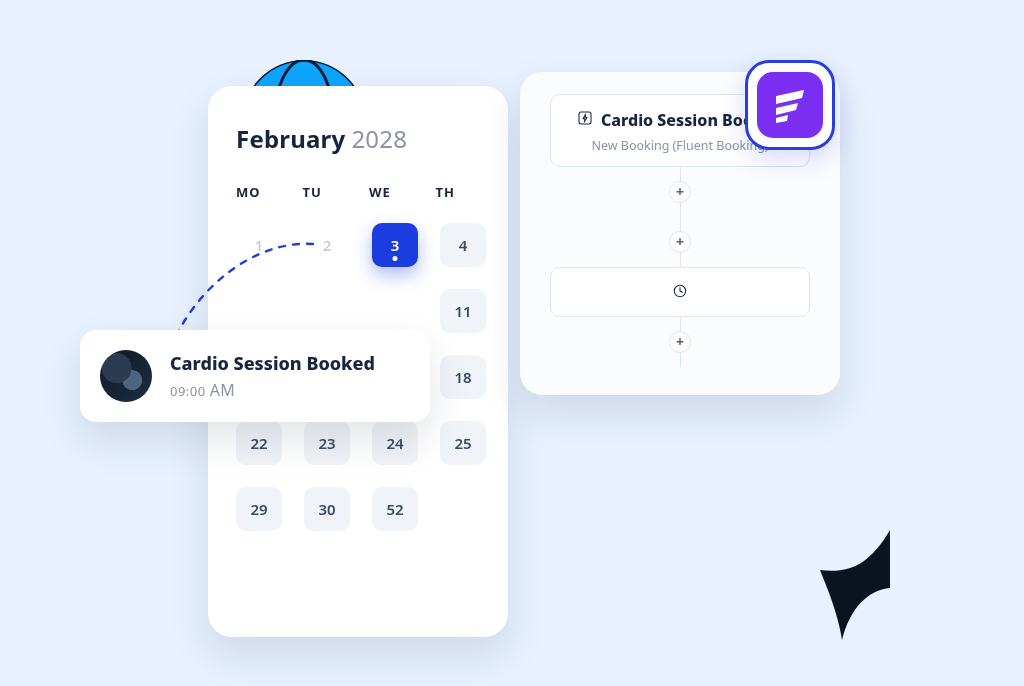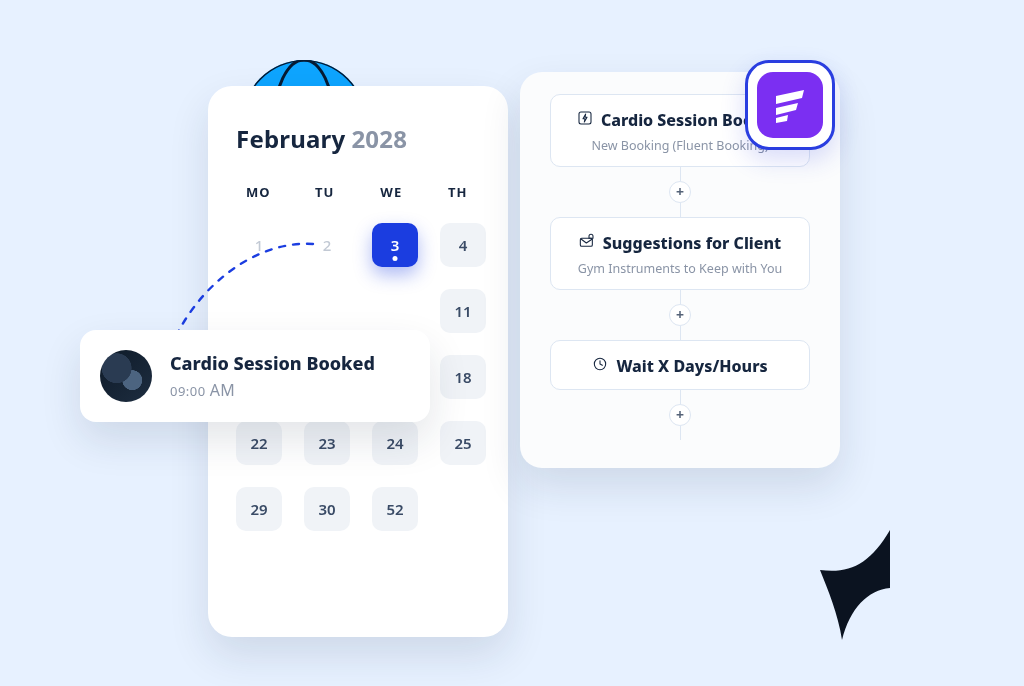--- a/index.html
+++ b/index.html
@@ -27,23 +27,23 @@
     position:absolute;left:234px;top:52px;width:140px;height:140px;pointer-events:none;
   }
 
   
   .calendar{
     position:absolute;left:208px;top:86px;width:300px;height:551px;
     background:var(--card);border-radius:24px;box-shadow:var(--shadow);
     padding:36px 28px 24px;
   }
   .cal-title{font-size:24px;font-weight:700;color:var(--ink);letter-spacing:.2px}
-  .cal-title .yr{color:var(--muted);font-weight:700;margin-left:6px}
+  .cal-title .yr{color:var(--muted);font-weight:400;margin-left:6px}
   .dow{display:flex;gap:22px;margin-top:28px}
-  .dow span{width:46px;text-align:center;color:var(--ink);font-weight:700;font-size:13px;letter-spacing:1px}
+  .dow span{width:46px;text-align:left;color:var(--ink);font-weight:700;font-size:13px;letter-spacing:1px}
   .grid{display:grid;grid-template-columns:repeat(4,46px);gap:22px 22px;margin-top:22px}
   .cell{
     width:46px;height:44px;border-radius:10px;background:var(--cell);
     display:flex;align-items:center;justify-content:center;
     color:var(--cell-txt);font-weight:600;font-size:15px;position:relative;
   }
   .cell.muted{background:transparent;color:#c2c9d4;font-weight:500}
   .cell.selected{
     background:var(--accent);color:#fff;box-shadow:0 8px 18px rgba(27,61,224,.35)
   }
@@ -185,39 +185,30 @@
             <rect x="3" y="3" width="18" height="18" rx="3" class="ico-stroke"></rect>
             <path d="M13 6 L9 13 H12 L11 18 L15 11 H12 Z" class="ico-stroke"></path>
           </svg></span>
         <span>Cardio Session Booked</span>
       </div><div class="step-sub">New Booking (Fluent Booking)</div></div>
     <div class="connector">
       <div class="line"></div>
       <div class="plus">+</div>
       <div class="line"></div>
     </div>
-    <div class="step"><div class="step-title">
-        <span><svg class="ico" viewBox="0 0 24 24">
-            <path class="ico-stroke" d="M4 8 h14 a2 2 0 0 1 2 2 v8 a2 2 0 0 1 -2 2 h-14 a2 2 0 0 1 -2 -2 v-8 a2 2 0 0 1 2 -2 z"></path>
-            <path class="ico-stroke" d="M3 9 l8 6 l9 -6"></path>
-            <path class="ico-stroke" d="M15 5 a3 3 0 0 1 6 0 v3 h-6 z"></path>
-          </svg></span>
-        <span>Suggestions for Client</span>
-      </div><div class="step-sub">Gym Instruments to Keep with You</div></div>
     <div class="connector">
       <div class="line"></div>
       <div class="plus">+</div>
       <div class="line"></div>
     </div>
     <div class="step"><div class="step-title">
         <span><svg class="ico" viewBox="0 0 24 24">
             <circle cx="12" cy="12" r="8.5" class="ico-stroke"></circle>
             <path d="M12 7 v5 l3.5 2" class="ico-stroke"></path>
           </svg></span>
-        <span>Wait X Days/Hours</span>
       </div></div>
     <div class="connector">
       <div class="line"></div>
       <div class="plus">+</div>
       <div class="line"></div>
     </div>
   </div>
 
 <div class="badge">
   <div class="badge-inner">

